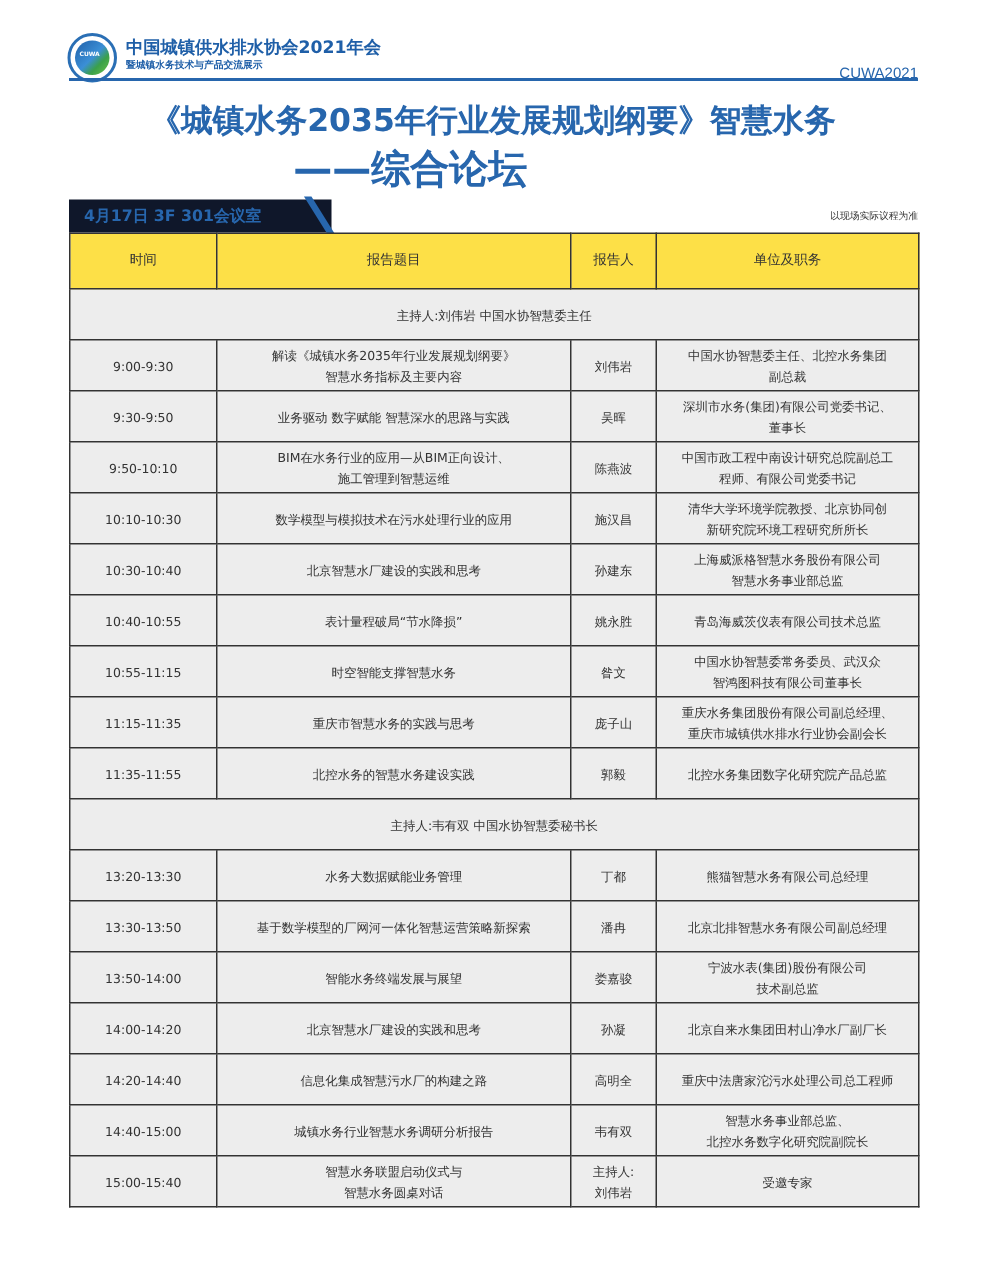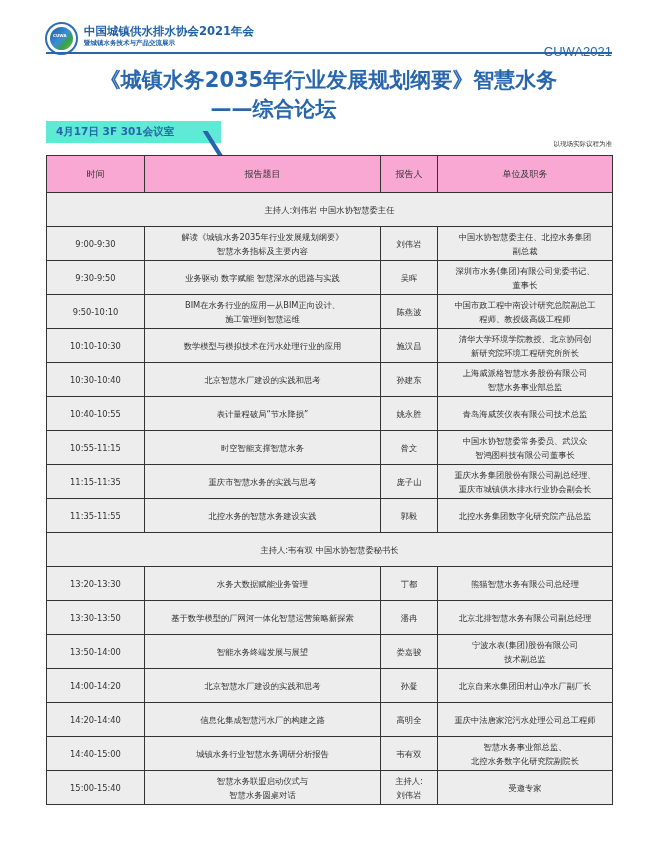--- a/index.html
+++ b/index.html
@@ -25,54 +25,54 @@
     .org-sub {
       position: absolute; left: 84px; top: 39px; font-size: 6.5px; font-weight: bold; color: #1f5fa8;
     }
     .head-rule {
       position: absolute; left: 46px; top: 52px; width: 236px; height: 2px; background: #2766ad;
     }
     .head-rule2 {
       position: absolute; left: 282px; top: 52px; width: 330px; height: 2px; background: #2766ad;
     }
     .cuwa {
-      position: absolute; right: 45px; top: 44px; font-size: 13px; color: #2766ad; font-family: "Liberation Sans", sans-serif; text-align: center;
+      position: absolute; right: 45px; top: 44px; font-size: 10px; color: #2766ad; font-family: "Liberation Sans", sans-serif; text-align: center;
     }
     .main-title {
       position: absolute; left: 0; width: 657px; top: 66px; text-align: center;
       font-size: 21px; font-weight: bold; color: #2766ad; letter-spacing: 0px;
     }
     .main-title2 {
       position: absolute; left: 0; width: 547px; top: 95px; text-align: center;
-      font-size: 21px; font-weight: bold; color: #2766ad;
+      font-size: 26px; font-weight: bold; color: #2766ad;
     }
     .session-tab {
-      position: absolute; left: 46px; top: 121px; width: 175px; height: 22px;
-      background: #5eead4;
+      position: absolute; left: 46px; top: 133px; width: 175px; height: 22px;
+      background: #0f172a;
     }
     .session-tab .label {
       position: absolute; left: 10px; top: 4px; font-size: 10.5px; font-weight: bold; color: #2766ad;
     }
     .slash {
       position: absolute; left: 212px; top: 131px; width: 5px; height: 30px;
       background: #2766ad; transform: skewX(32deg);
     }
     .note {
       position: absolute; right: 45px; top: 140px; font-size: 6.5px; color: #333;
     }
     table.sched {
       position: absolute; left: 46px; top: 155px; width: 566px;
       border-collapse: collapse; table-layout: fixed;
       font-size: 8.3px; color: #333;
     }
     table.sched th, table.sched td {
       border: 1px solid #333; text-align: center; vertical-align: middle; padding: 0 2px;
       line-height: 14px;
     }
-    table.sched th { background: #f9a8d4; height: 36px; font-weight: normal; font-size: 9px; }
+    table.sched th { background: #fde047; height: 36px; font-weight: normal; font-size: 9px; }
     table.sched td { background: #ededed; height: 33px; }
     col.c1 { width: 98px; } col.c2 { width: 236px; } col.c3 { width: 57px; } col.c4 { width: 175px; }
     .ml { white-space: pre-line; }
   </style>
 </head>
 <body>
 
 <div class="logo">
   <div class="inner"></div>
   <span class="txt">CUWA</span>
@@ -125,21 +125,21 @@
         <td class="ml">吴晖</td>
         <td class="ml">深圳市水务(集团)有限公司党委书记、
 董事长</td>
       </tr>
       <tr>
         <td class="ml">9:50-10:10</td>
         <td class="ml">BIM在水务行业的应用—从BIM正向设计、
 施工管理到智慧运维</td>
         <td class="ml">陈燕波</td>
         <td class="ml">中国市政工程中南设计研究总院副总工
-程师、教授级高级工程师</td>
+程师、有限公司党委书记</td>
       </tr>
       <tr>
         <td class="ml">10:10-10:30</td>
         <td class="ml">数学模型与模拟技术在污水处理行业的应用</td>
         <td class="ml">施汉昌</td>
         <td class="ml">清华大学环境学院教授、北京协同创
 新研究院环境工程研究所所长</td>
       </tr>
       <tr>
         <td class="ml">10:30-10:40</td>

